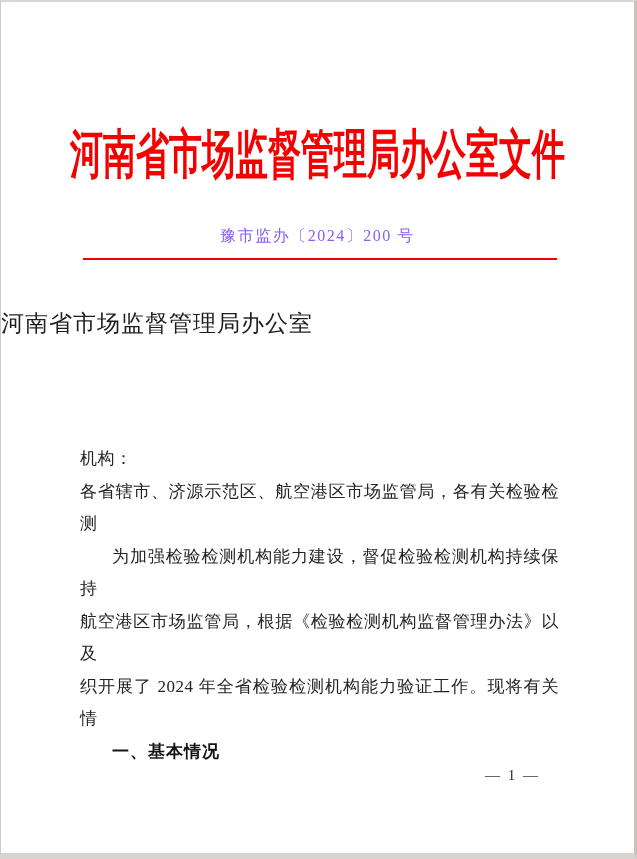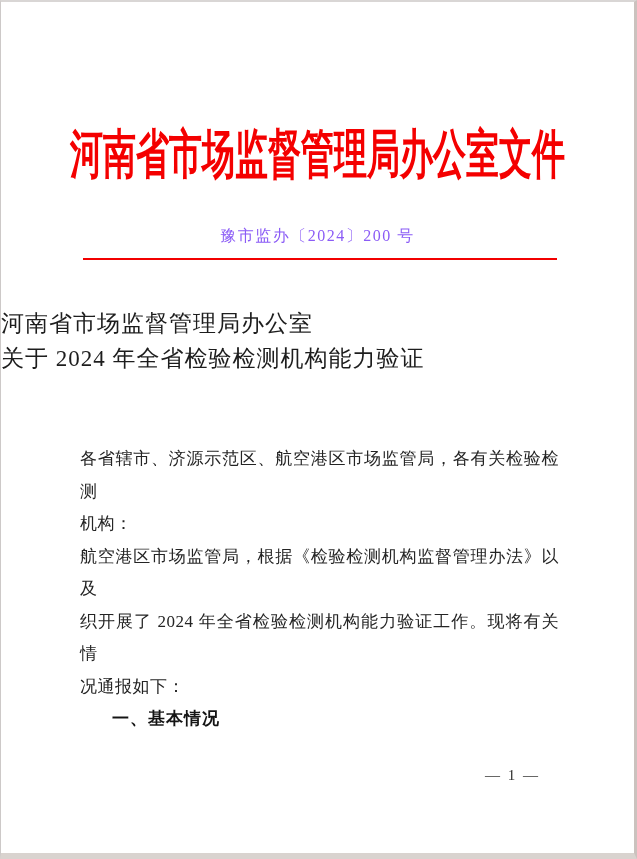--- a/index.html
+++ b/index.html
@@ -114,28 +114,27 @@
   <div class="red-header">
     <span class="stretch">河南省市场监督管理局办公室文件</span>
   </div>
 
   <div class="doc-number">豫市监办〔2024〕200 号</div>
 
   <div class="red-line"></div>
 
   <div class="doc-title">
     <div class="title-line">河南省市场监督管理局办公室</div>
-    <div class="title-line">关于 2024 年全省检验检测机构能力验证</div>
   </div>
 
   <div class="body-text">
+    <div class="line">机构：</div>
     <div class="line fill">各省辖市、济源示范区、航空港区市场监管局，各有关检验检测</div>
-    <div class="line">机构：</div>
+    <div class="line fill indent">为加强检验检测机构能力建设，督促检验检测机构持续保持</div>
     <div class="line fill">航空港区市场监管局，根据《检验检测机构监督管理办法》以及</div>
     <div class="line fill">织开展了 2024 年全省检验检测机构能力验证工作。现将有关情</div>
-    <div class="line">况通报如下：</div>
     <div class="line heading indent">一、基本情况</div>
 
   </div>
 
   <div class="page-number">— 1 —</div>
 
 </div>
 
 </body></html>

